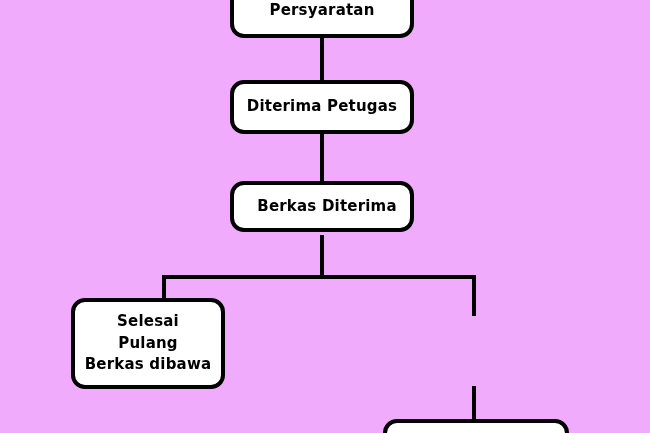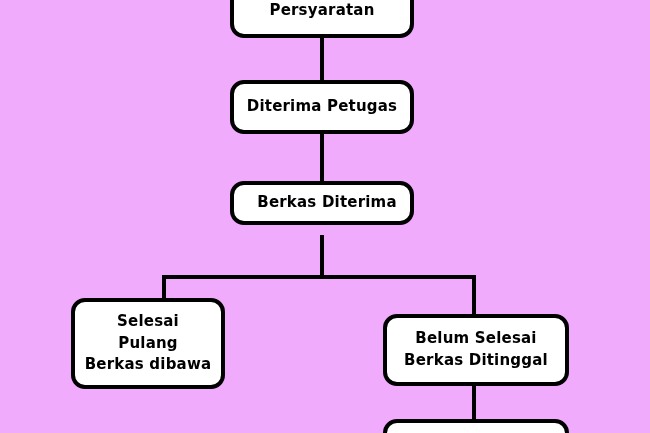--- a/index.html
+++ b/index.html
@@ -68,32 +68,28 @@
   <div class="edge v" style="left:472px; top:386px; height:35px;"></div>
 
   <div class="node" style="left:230px; top:-16px; width:184px; height:54px;">
     <span>Persyaratan</span>
   </div>
 
   <div class="node" style="left:230px; top:80px; width:184px; height:54px;justify-content:center;">
     <span>Diterima Petugas</span>
   </div>
 
-  <div class="node" style="left:230px; top:181px; width:184px; height:44px;padding-left:20px;">
+  <div class="node" style="left:230px; top:181px; width:184px; height:51px;padding-left:20px;">
     <span>Berkas Diterima</span>
   </div>
 
   <div class="node" style="left:71px; top:298px; width:154px; height:91px;align-items:center;">
     <span>Selesai</span>
     <span>Pulang</span>
     <span>Berkas dibawa</span>
   </div>
 
-  <div class="node" style="left:383px; top:314px; width:186px; height:72px;">
-    <span>Belum Selesai</span>
-    <span>Berkas Ditinggal</span>
-  </div>
 
   <div class="node" style="left:383px; top:419px; width:186px; height:60px;">
     <span></span>
   </div>
 
 </div>
 
 </body></html>

